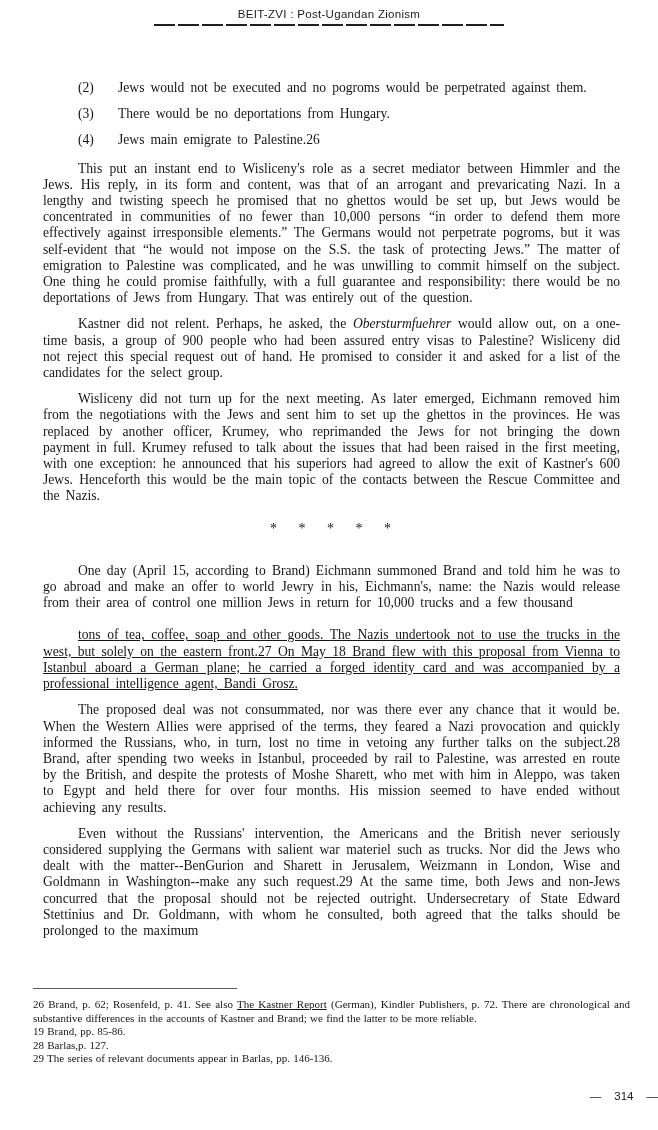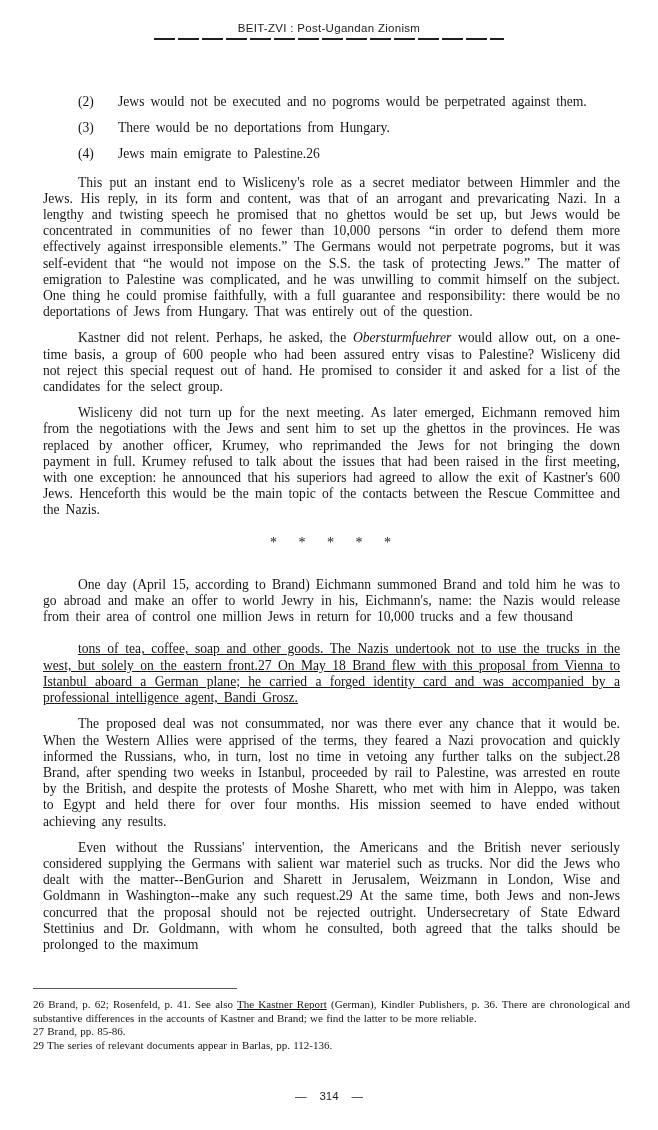--- a/index.html
+++ b/index.html
@@ -7,21 +7,21 @@
     position: relative;
     width: 658px;
     height: 1130px;
     margin: 0 auto;
     background: #ffffff;
     color: #161616;
     overflow: hidden;
     font-family: "Liberation Serif", serif;
   }
   
-  .header { padding-top: 22px; text-align: center; }
+  .header { padding-top: 8px; text-align: center; }
   .header-title {
     font-family: "Liberation Sans", sans-serif;
     font-size: 11.5px;
     letter-spacing: 0.3px;
     color: #1c1c1c;
   }
   .header-rule {
     width: 350px;
     height: 2px;
     margin: 4px auto 0 auto;
@@ -61,21 +61,21 @@
   }
   .fn-rule { width: 204px; height: 1px; background: #5a5a5a; margin: 0 0 9px 0; }
   .footnotes p { margin: 0; }
   .uline { text-decoration: underline; }
   
   .footer {
     position: absolute;
     top: 1090px;
     left: 0;
     width: 100%;
-    text-align: center;
+    text-align: right;
     font-family: "Liberation Sans", sans-serif;
     font-size: 11.5px;
     color: #1c1c1c;
   }
   .footer .pn { display: inline-block; margin: 0 13px; }
 </style>
 </head>
 <body>
 
 <div class="page">
@@ -89,41 +89,42 @@
 
     <p><span class="marker">(2)</span><span>Jews would not be executed and no pogroms would be perpetrated against them.</span></p>
 
     <p><span class="marker">(3)</span><span>There would be no deportations from Hungary.</span></p>
 
     <p><span class="marker">(4)</span><span>Jews main emigrate to Palestine.26</span></p>
 
     <p class="gap-top">This put an instant end to Wisliceny's role as a secret mediator between Himmler and the Jews. His reply, in its form and content, was that of an arrogant and prevaricating Nazi. In a lengthy and twisting speech he promised that no ghettos would be set up, but Jews would be concentrated in communities of no fewer than 10,000 persons “in order to defend them more effectively against irresponsible elements.” The Germans would not perpetrate pogroms, but it was self-evident that “he would not impose on the S.S. the task of protecting Jews.” The matter of emigration to Palestine was complicated, and he was unwilling to commit himself on the subject. One thing he could promise faithfully, with a full guarantee and responsibility: there would be no deportations of Jews from Hungary. That was entirely out of the question.</p>
 
 
-    <p><span>Kastner did not relent. Perhaps, he asked, the </span><span class="ital">Obersturmfuehrer</span><span> would allow out, on a one-time basis, a group of 600 people who had been assured entry visas to Palestine? Wisliceny did not reject this special request out of hand. He promised to consider it and asked for a list of the candidates for the select group.</span></p>
+    <p><span>Kastner did not relent. Perhaps, he asked, the </span><span class="ital">Obersturmfuehrer</span><span> would allow out, on a one-time basis, a group of 900 people who had been assured entry visas to Palestine? Wisliceny did not reject this special request out of hand. He promised to consider it and asked for a list of the candidates for the select group.</span></p>
 
     <p>Wisliceny did not turn up for the next meeting. As later emerged, Eichmann removed him from the negotiations with the Jews and sent him to set up the ghettos in the provinces. He was replaced by another officer, Krumey, who reprimanded the Jews for not bringing the down payment in full. Krumey refused to talk about the issues that had been raised in the first meeting, with one exception: he announced that his superiors had agreed to allow the exit of Kastner's 600 Jews. Henceforth this would be the main topic of the contacts between the Rescue Committee and the Nazis.</p>
 
     <p class="separator">* * * * *</p>
 
     <p>One day (April 15, according to Brand) Eichmann summoned Brand and told him he was to go abroad and make an offer to world Jewry in his, Eichmann's, name: the Nazis would release from their area of control one million Jews in return for 10,000 trucks and a few thousand</p>
 
     <p class="blank-top">tons of tea, coffee, soap and other goods. The Nazis undertook not to use the trucks in the west, but solely on the eastern front.27 On May 18 Brand flew with this proposal from Vienna to Istanbul aboard a German plane; he carried a forged identity card and was accompanied by a professional intelligence agent, Bandi Grosz.</p>
 
     <p>The proposed deal was not consummated, nor was there ever any chance that it would be. When the Western Allies were apprised of the terms, they feared a Nazi provocation and quickly informed the Russians, who, in turn, lost no time in vetoing any further talks on the subject.28 Brand, after spending two weeks in Istanbul, proceeded by rail to Palestine, was arrested en route by the British, and despite the protests of Moshe Sharett, who met with him in Aleppo, was taken to Egypt and held there for over four months. His mission seemed to have ended without achieving any results.</p>
 
 
     <p>Even without the Russians' intervention, the Americans and the British never seriously considered supplying the Germans with salient war materiel such as trucks. Nor did the Jews who dealt with the matter--BenGurion and Sharett in Jerusalem, Weizmann in London, Wise and Goldmann in Washington--make any such request.29 At the same time, both Jews and non-Jews concurred that the proposal should not be rejected outright. Undersecretary of State Edward Stettinius and Dr. Goldmann, with whom he consulted, both agreed that the talks should be prolonged to the maximum</p>
 
   </div>
 
   <div class="footnotes">
     <div class="fn-rule"></div>
-    <p><span>26 Brand, p. 62; Rosenfeld, p. 41. See also </span><span class="uline">The Kastner Report</span><span> (German), Kindler Publishers, p. 36. There are chronological and substantive differences in the accounts of Kastner and Brand; we find the latter to be more reliable.</span></p>
-    <p>27 Brand, pp. 85-86.</p>
-    <p>29 The series of relevant documents appear in Barlas, pp. 112-136.</p>
+    <p><span>26 Brand, p. 62; Rosenfeld, p. 41. See also </span><span class="uline">The Kastner Report</span><span> (German), Kindler Publishers, p. 72. There are chronological and substantive differences in the accounts of Kastner and Brand; we find the latter to be more reliable.</span></p>
+    <p>19 Brand, pp. 85-86.</p>
+    <p>28 Barlas,p. 127.</p>
+    <p>29 The series of relevant documents appear in Barlas, pp. 146-136.</p>
   </div>
 
   <div class="footer">
     <span>—</span><span class="pn">314</span><span>—</span>
   </div>
 
 </div>
 
 </body></html>

